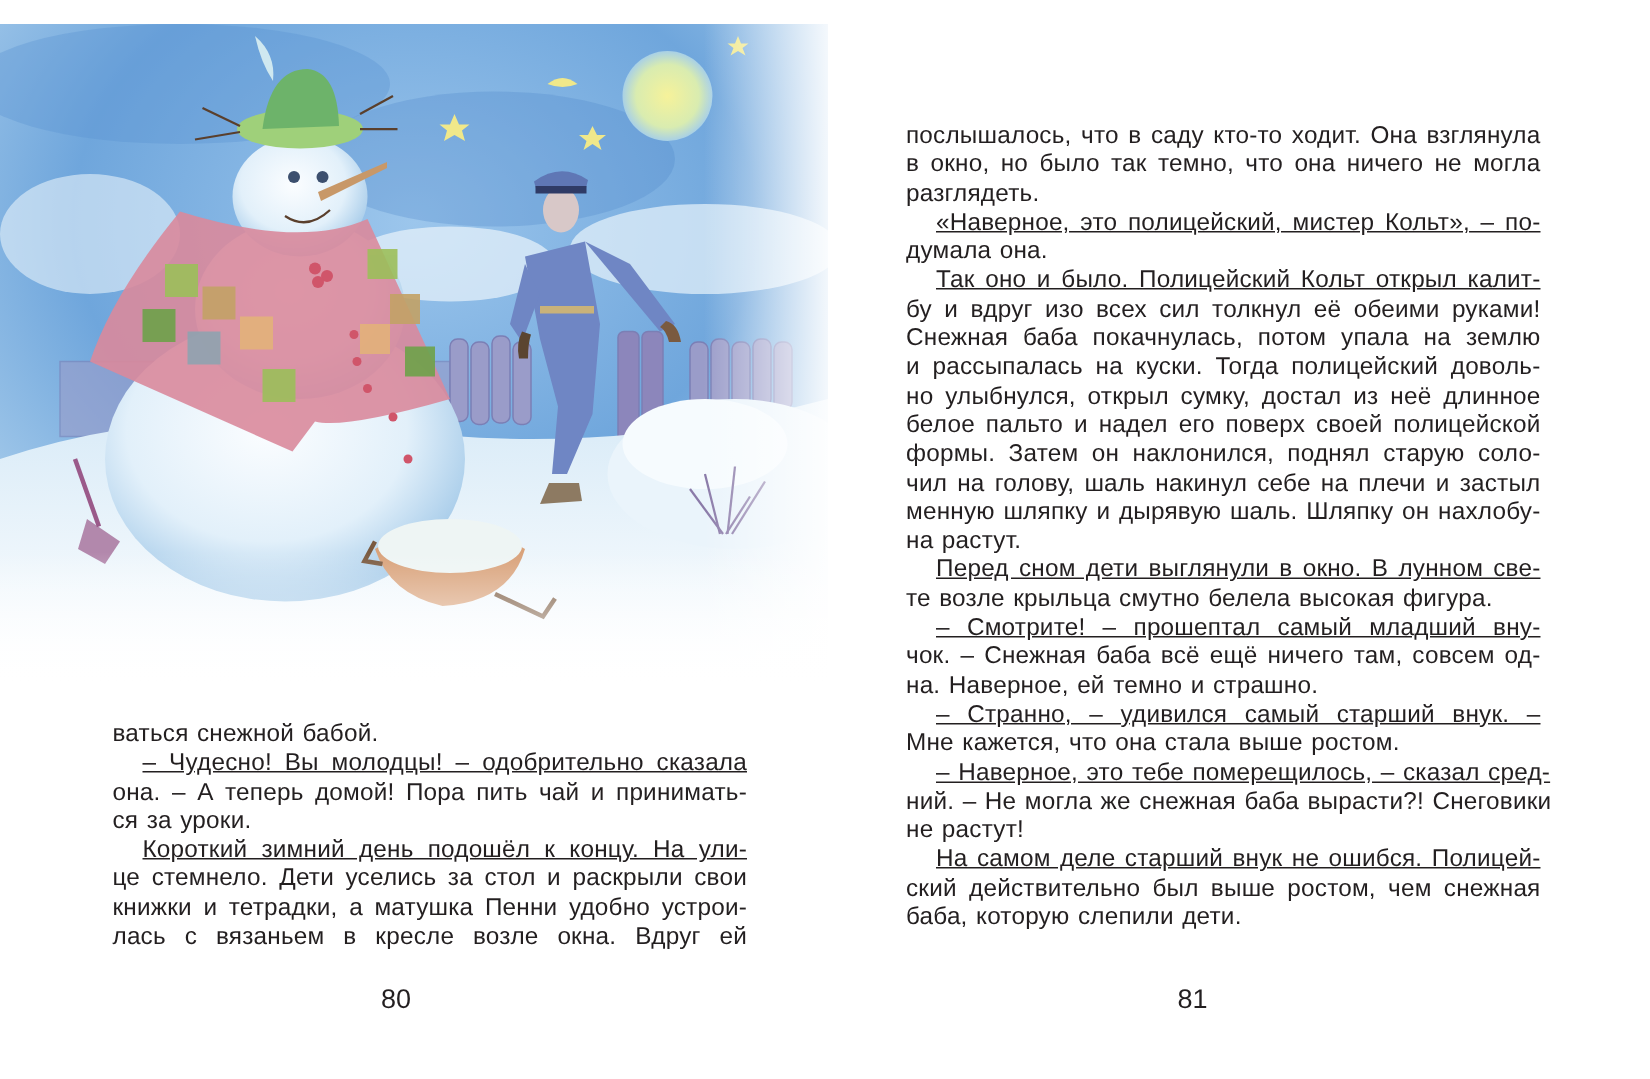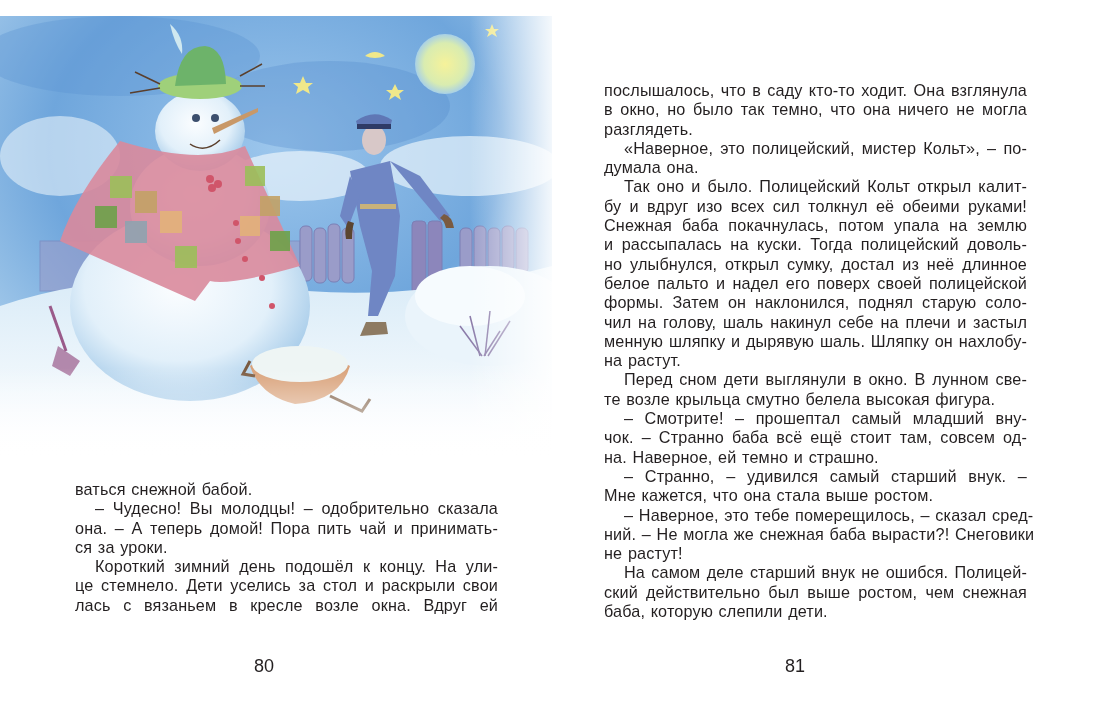--- a/index.html
+++ b/index.html
@@ -16,21 +16,21 @@
     font-size: 16.2px;
     line-height: 19.3px;
     text-align: justify;
     letter-spacing: 0.15px;
     word-spacing: 1px;
   }
   .text-left { left: 75px; top: 464px; width: 423px; }
   .text-right { left: 54px; top: 65px; width: 423px; }
   .line { display: block; text-align: justify; text-align-last: justify; white-space: nowrap; }
   .line.last { text-align-last: left; }
-  .line.indent { padding-left: 20px; }
+  .line.indent { padding-left: 20px; text-decoration: underline; }
   .page-number {
     position: absolute;
     top: 640px;
     font-size: 18px;
     width: 60px;
     text-align: left;
   }
   .pn-left { left: 254px; }
   .pn-right { left: 235px; }
 </style>
@@ -183,20 +183,21 @@
       </svg>
     </div>
 
     <div class="text-block text-left">
       <span class="line last">ваться снежной бабой.</span>
       <span class="line indent">– Чудесно! Вы молодцы! – одобрительно сказала</span>
       <span class="line">она. – А теперь домой! Пора пить чай и принимать-</span>
       <span class="line last">ся за уроки.</span>
       <span class="line indent">Короткий зимний день подошёл к концу. На ули-</span>
       <span class="line">це стемнело. Дети уселись за стол и раскрыли свои</span>
+      <span class="line">книжки и тетрадки, а матушка Пенни удобно устрои-</span>
       <span class="line">лась с вязаньем в кресле возле окна. Вдруг ей</span>
     </div>
 
     <div class="page-number pn-left">80</div>
   </div>
 
   <div class="page page-right">
     <div class="text-block text-right">
       <span class="line">послышалось, что в саду кто-то ходит. Она взглянула</span>
       <span class="line">в окно, но было так темно, что она ничего не могла</span>
@@ -209,21 +210,21 @@
       <span class="line">и рассыпалась на куски. Тогда полицейский доволь-</span>
       <span class="line">но улыбнулся, открыл сумку, достал из неё длинное</span>
       <span class="line">белое пальто и надел его поверх своей полицейской</span>
       <span class="line">формы. Затем он наклонился, поднял старую соло-</span>
       <span class="line">чил на голову, шаль накинул себе на плечи и застыл</span>
       <span class="line">менную шляпку и дырявую шаль. Шляпку он нахлобу-</span>
       <span class="line last">на растут.</span>
       <span class="line indent">Перед сном дети выглянули в окно. В лунном све-</span>
       <span class="line last">те возле крыльца смутно белела высокая фигура.</span>
       <span class="line indent">– Смотрите! – прошептал самый младший вну-</span>
-      <span class="line">чок. – Странно баба всё ещё стоит там, совсем од-</span>
+      <span class="line">чок. – Снежная баба всё ещё ничего там, совсем од-</span>
       <span class="line last">на. Наверное, ей темно и страшно.</span>
       <span class="line indent">– Странно, – удивился самый старший внук. –</span>
       <span class="line last">Мне кажется, что она стала выше ростом.</span>
       <span class="line indent">– Наверное, это тебе померещилось, – сказал сред-</span>
       <span class="line">ний. – Не могла же снежная баба вырасти?! Снеговики</span>
       <span class="line last">не растут!</span>
       <span class="line indent">На самом деле старший внук не ошибся. Полицей-</span>
       <span class="line">ский действительно был выше ростом, чем снежная</span>
       <span class="line last">баба, которую слепили дети.</span>
     </div>

